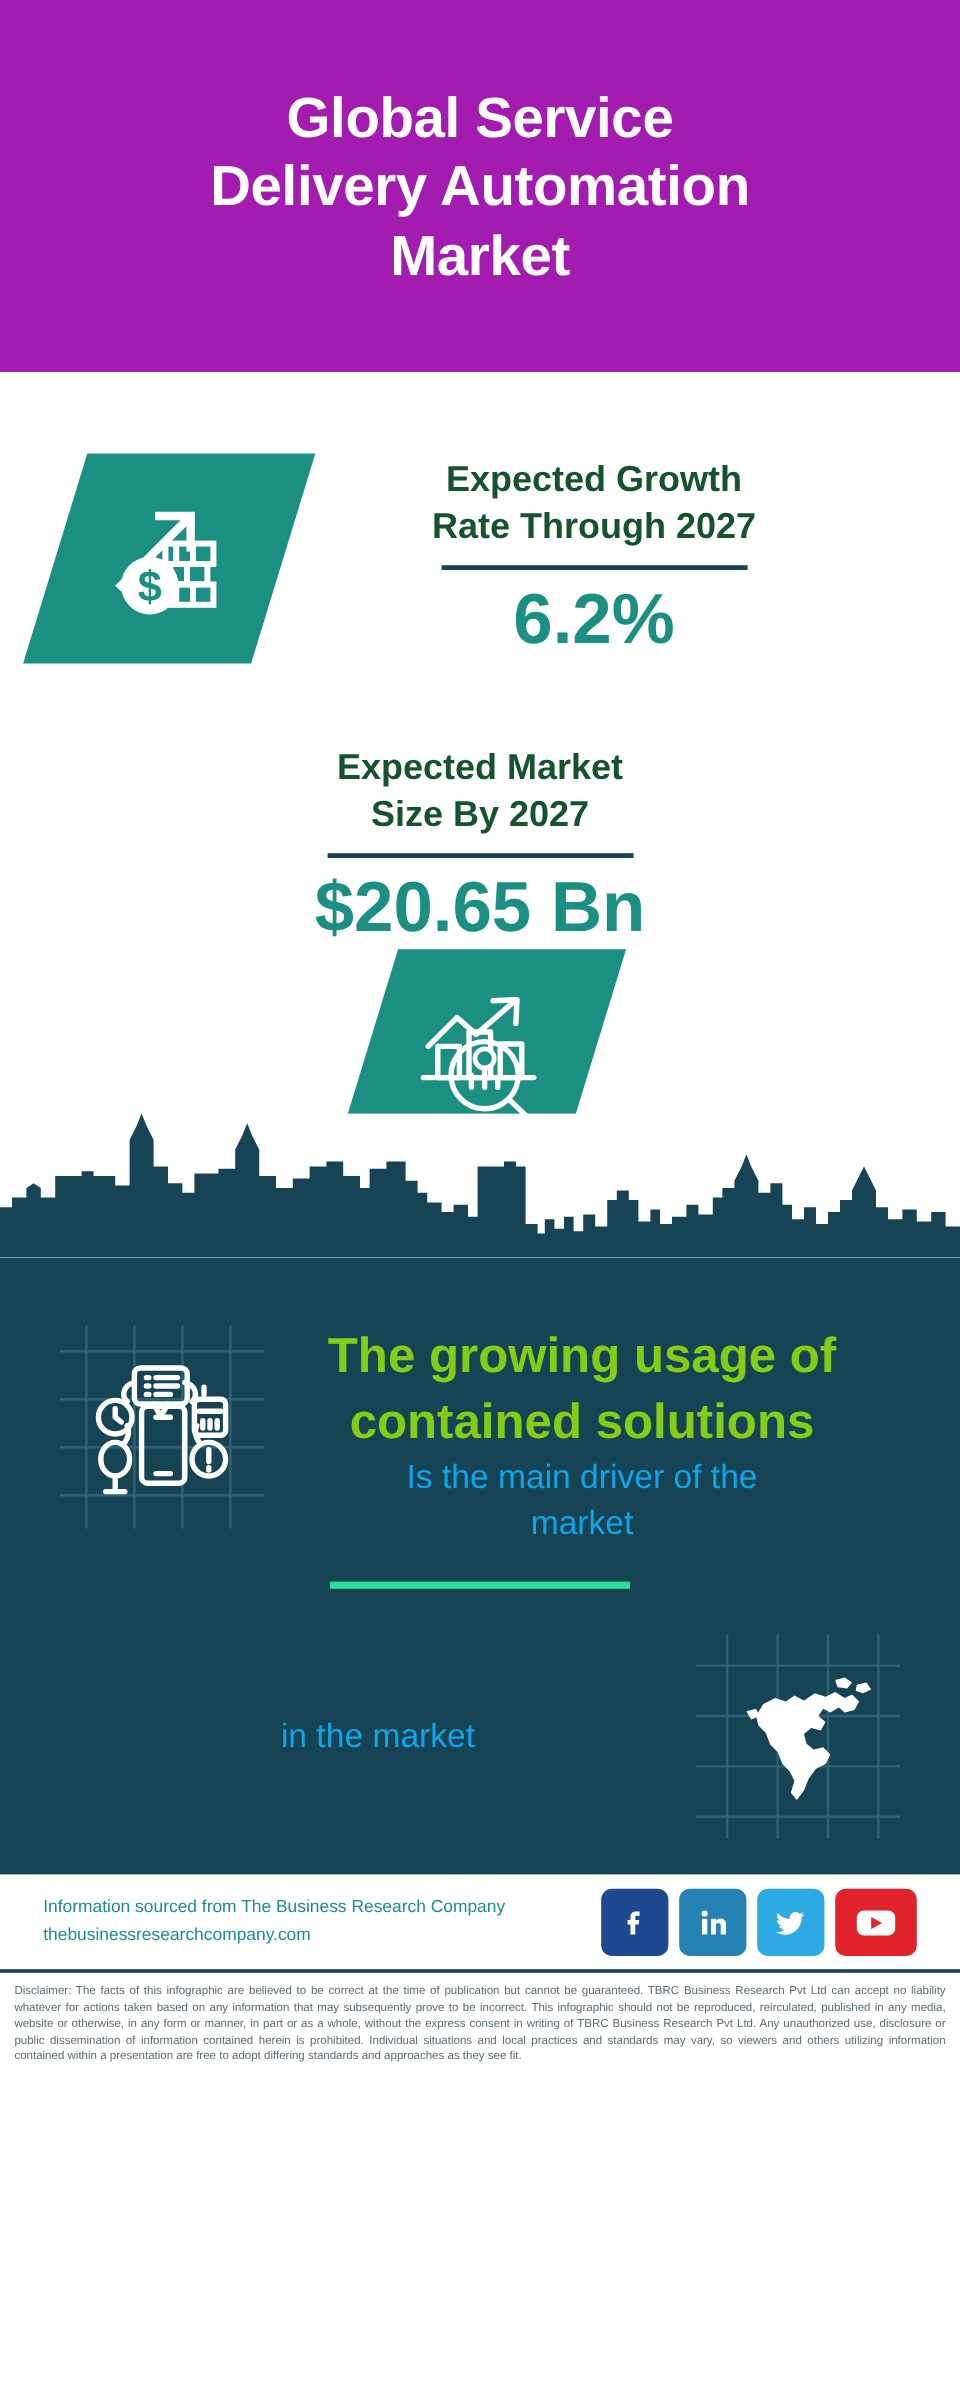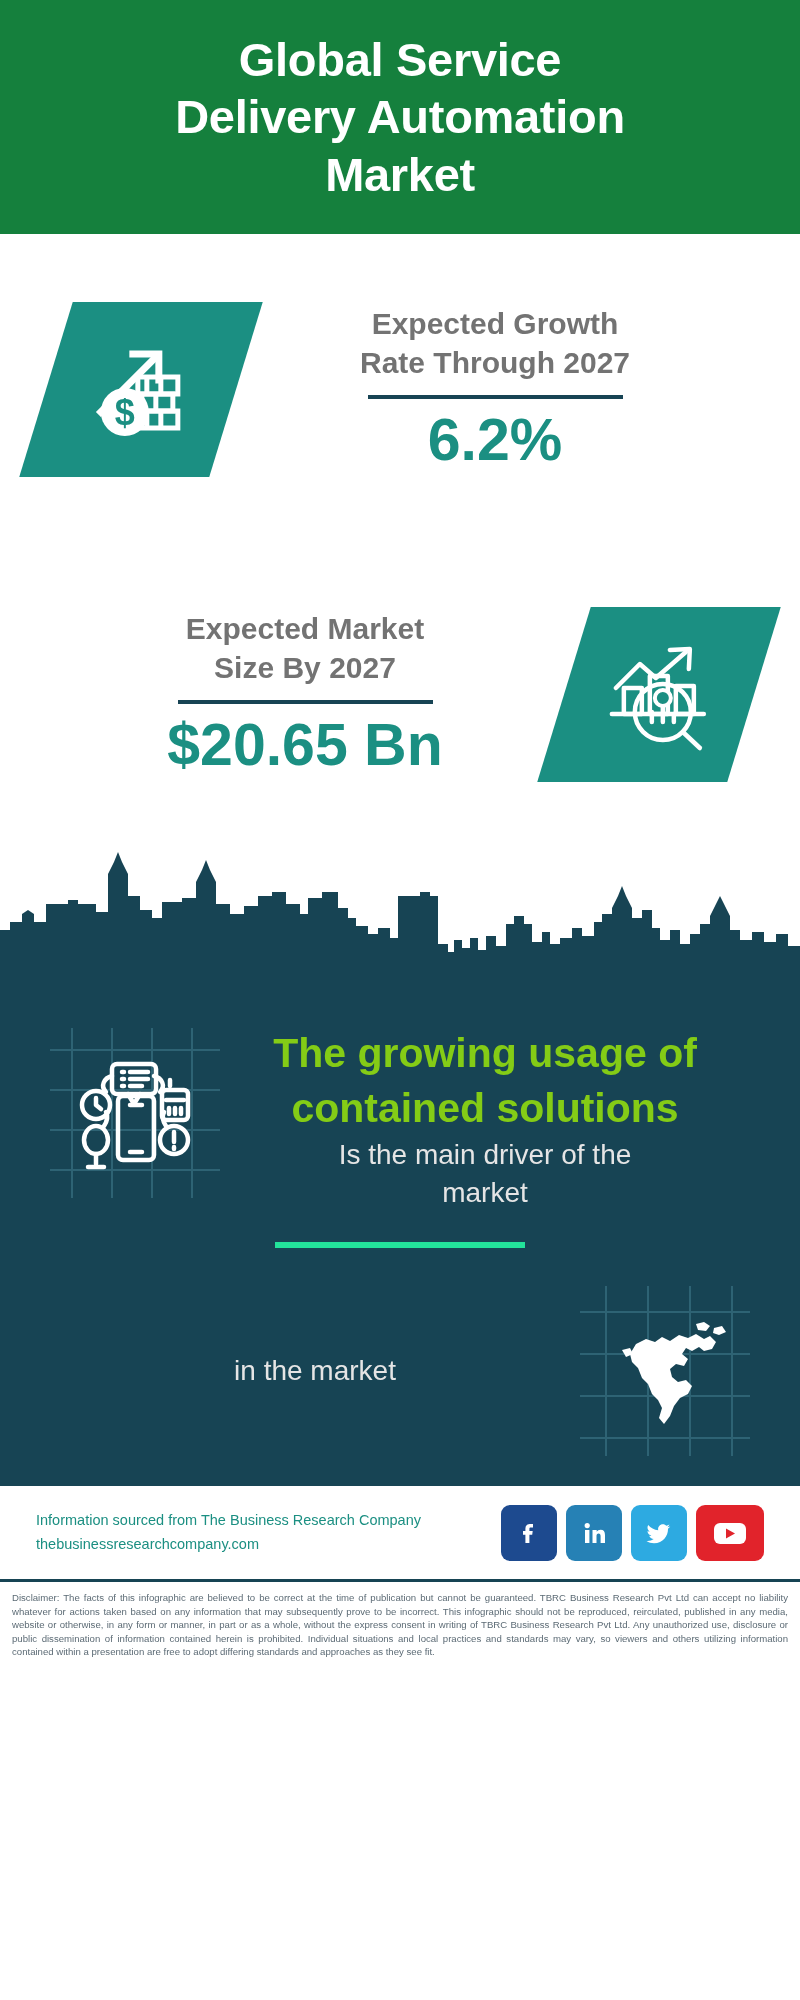--- a/index.html
+++ b/index.html
@@ -9,22 +9,22 @@
     background:#ffffff;
     width:800px;
     height:2000px;
     position:relative;
     overflow:hidden;
   }
   .page { width:800px; height:2000px; position:relative; background:#fff; }
 
   
   .header {
-    background:#15803d;
-    height:234px;
+    background:#a21caf;
+    height:310px;
     display:flex;
     align-items:center;
     justify-content:center;
     padding:0 60px;
   }
   .header-title {
     color:#ffffff;
     font-size:47px;
     font-weight:bold;
     line-height:1.22;
@@ -32,38 +32,38 @@
     letter-spacing:-0.3px;
   }
 
   
   .stat-row {
     display:flex;
     align-items:center;
     padding:0 46px;
   }
   .stat-row-1 { height:310px; }
-  .stat-row-2 { height:300px; }
+  .stat-row-2 { height:300px;flex-direction:column; }
 
   .para {
     width:190px;
     height:175px;
     background:#1b8f82;
     position:relative;
     transform:skewX(-17deg);
     flex:none;
     display:flex;
     align-items:center;
     justify-content:center;
   }
   .para-inner { transform:skewX(17deg); display:flex; align-items:center; justify-content:center; }
 
   .stat-text { flex:1; text-align:center; }
   .stat-label {
-    color:#737373;
+    color:#14532d;
     font-size:30px;
     font-weight:bold;
     line-height:1.3;
   }
   .stat-rule {
     width:255px;
     height:4px;
     background:#174454;
     margin:13px auto 8px auto;
   }
@@ -102,35 +102,35 @@
   .grid-bg { position:absolute; inset:0; }
   .mid-text { flex:1; text-align:center; padding:0 8px; }
   .mid-head {
     color:#84cc16;
     font-size:41px;
     font-weight:bold;
     line-height:1.34;
     margin-top:12px;
   }
   .mid-sub {
-    color:#e5e5e5;
+    color:#0ea5e9;
     font-size:28px;
     line-height:1.35;
     font-weight:normal;
   }
   .mid-divider {
     width:250px; height:6px;
     background:#23e39b;
     margin:4px auto 8px auto;
   }
 
   
   .footer {
     background:#fff;
-    height:96px;
+    height:82px;
     display:flex;
     align-items:center;
     padding:0 36px;
     border-bottom:3px solid #174454;
   }
   .footer-src { flex:1; }
   .footer-src div {
     color:#1b8f82;
     font-size:14.5px;
     line-height:1.6;

